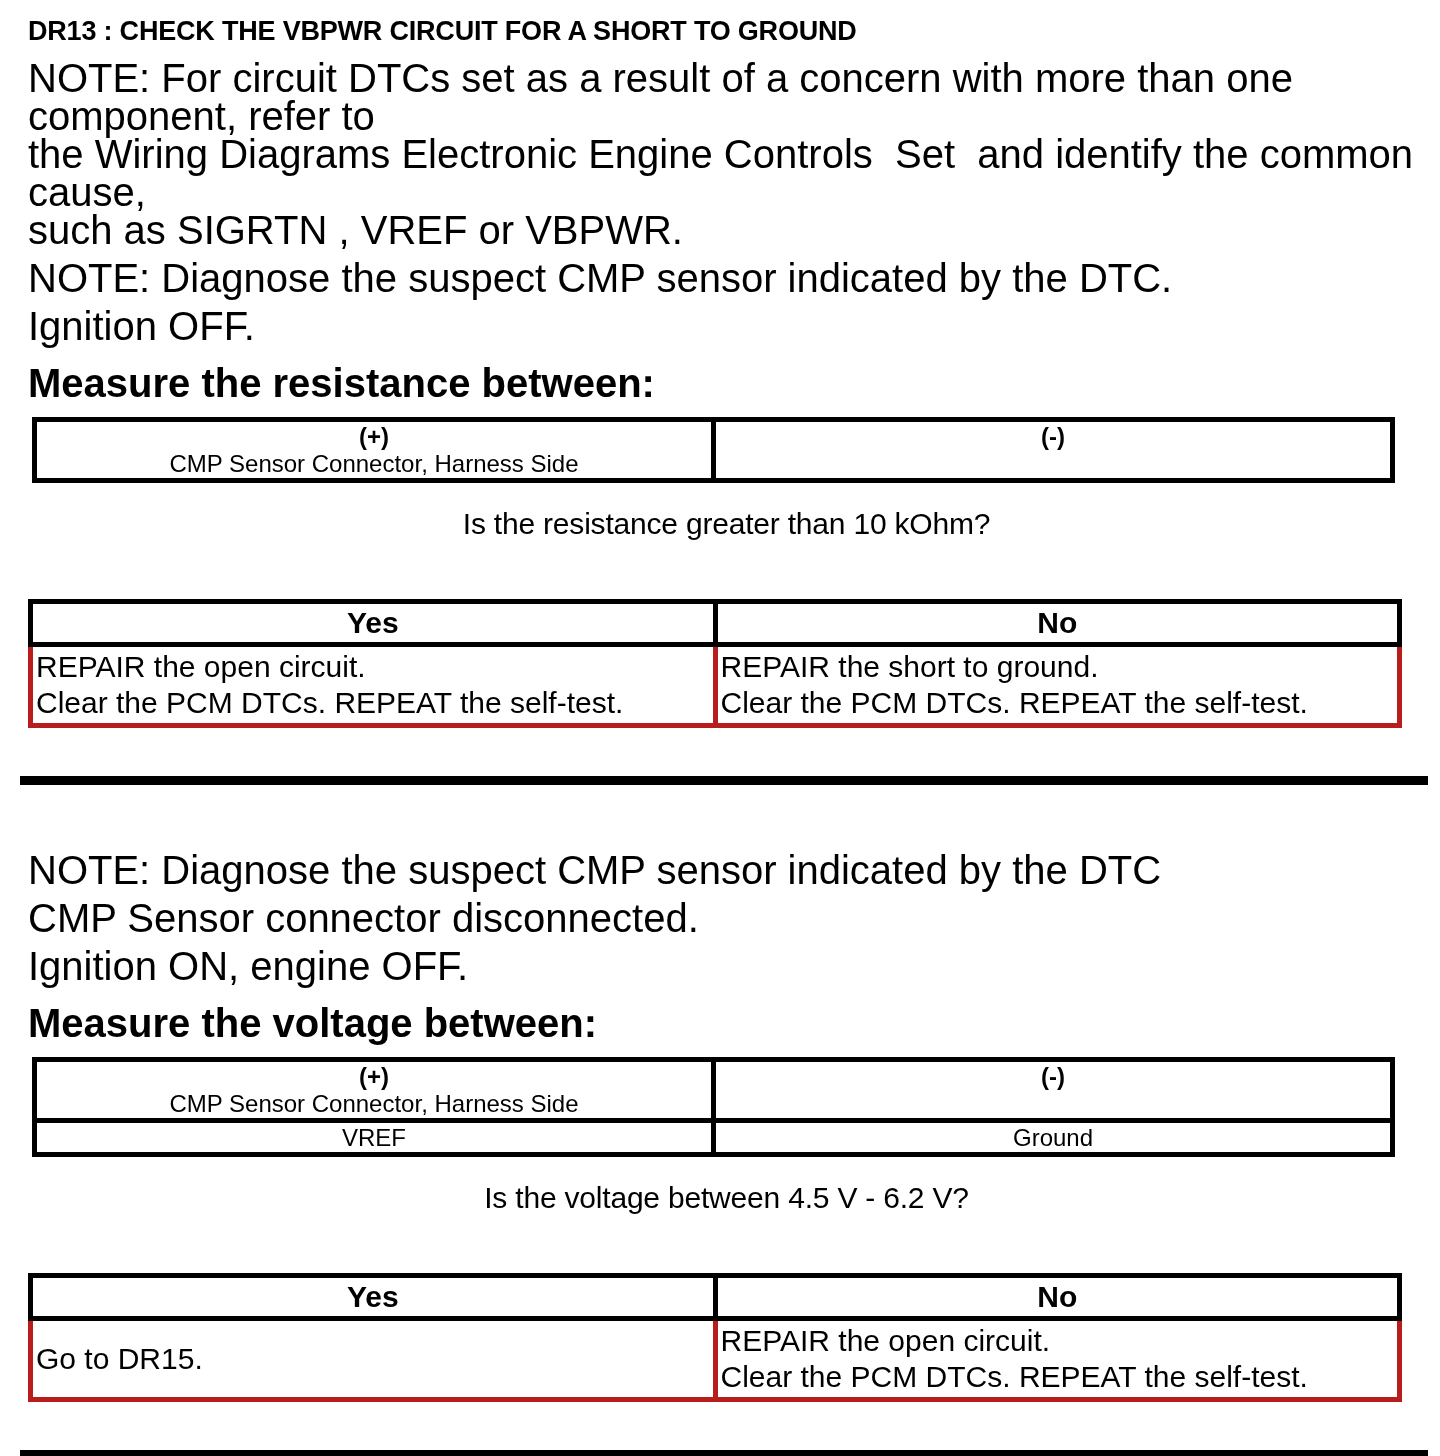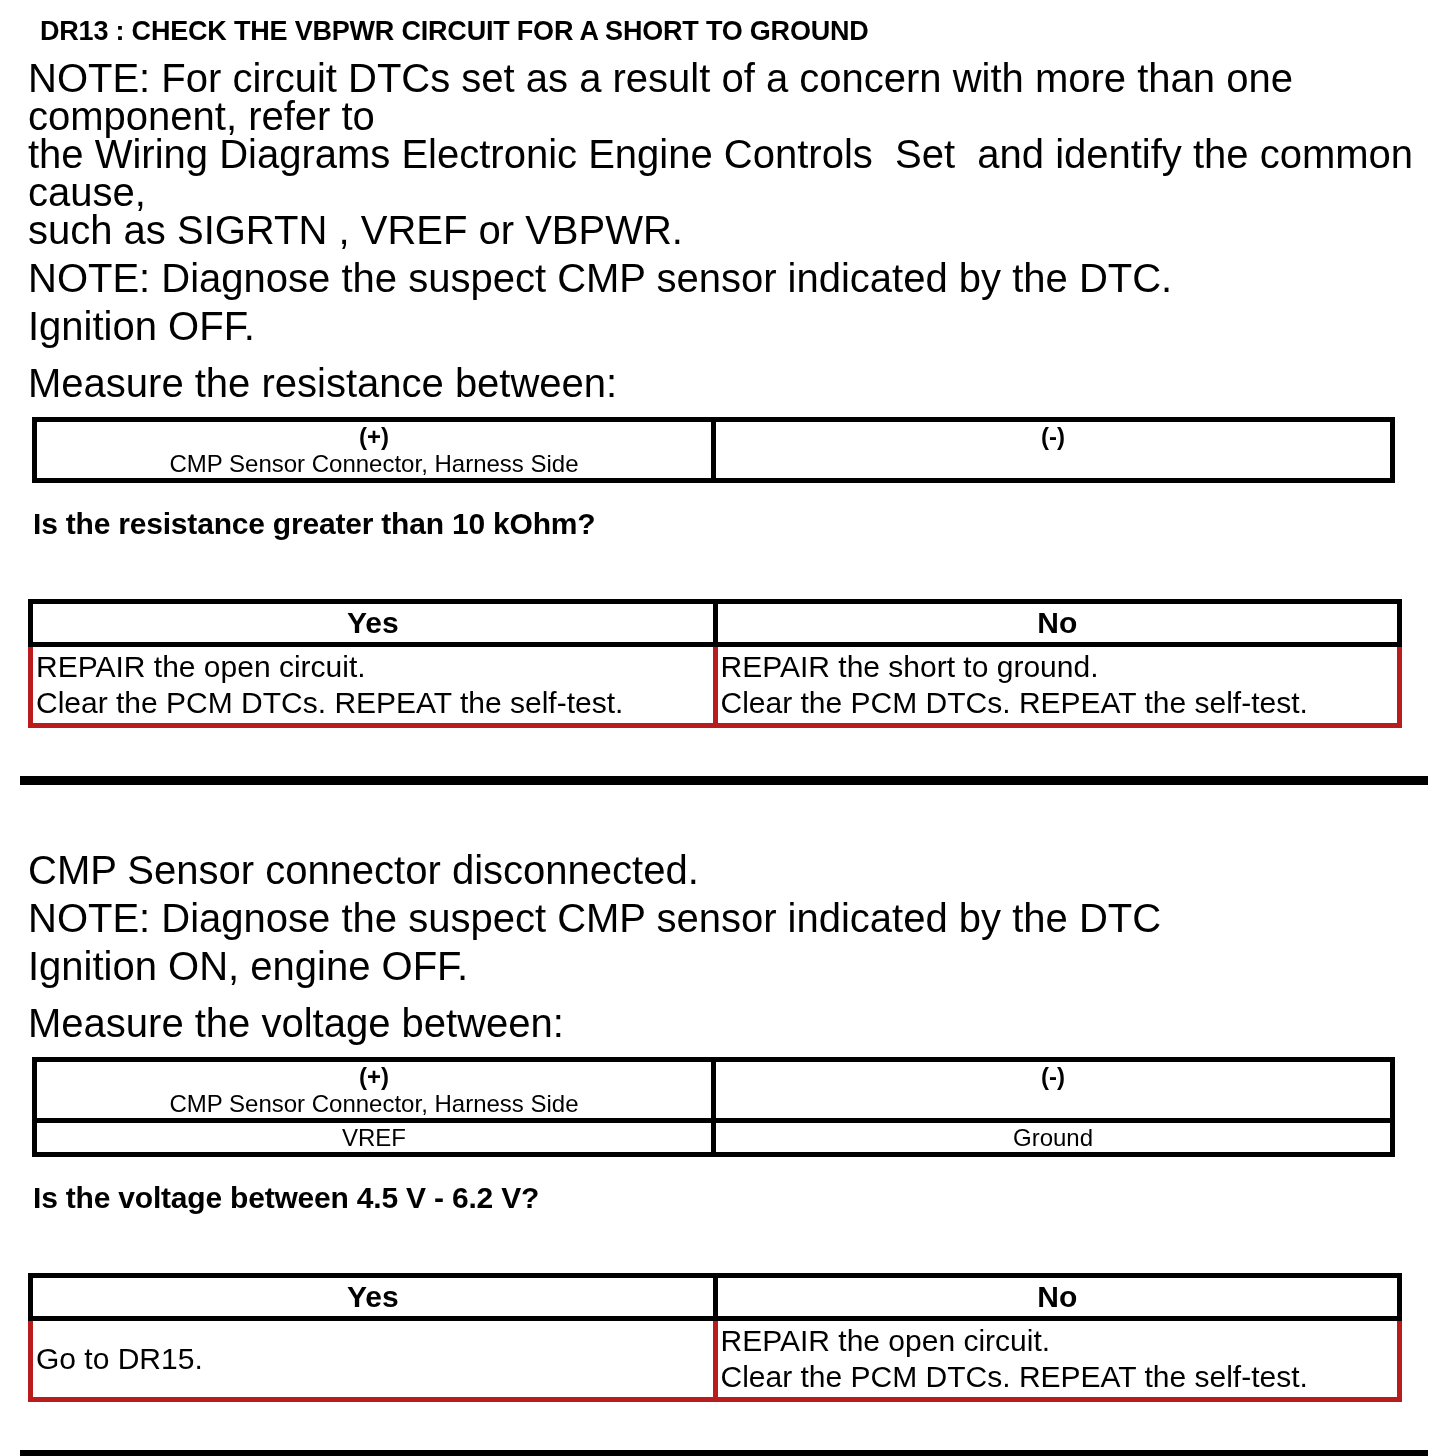--- a/index.html
+++ b/index.html
@@ -14,34 +14,35 @@
     color: #000000;
     font-family: "Liberation Sans", "DejaVu Sans", sans-serif;
   }
   .page {
     padding: 16px 20px 0 28px;
   }
   .step-heading {
     font-size: 27px;
     font-weight: bold;
     line-height: 1.15;
-    margin: 0 0 12px 12px;
+    margin: 0 0 12px 0;
     letter-spacing: -0.2px;
   }
   .body-text {
     font-size: 40px;
     line-height: 38px;
     margin: 0 0 10px 0;
   }
   .prewrap {
     white-space: pre-wrap;
   }
   .measure-line {
     margin-top: 19px;
     margin-bottom: 0;
+    font-weight: bold;
   }
   
   .meas-table {
     border-collapse: collapse;
     table-layout: fixed;
     width: 1363px;
     margin: 15px 0 0 4px;
   }
   .meas-table td {
     border: 5px solid #000000;
@@ -50,24 +51,25 @@
     padding: 1px 4px;
     font-size: 24px;
     line-height: 27px;
   }
   .meas-sign {
     font-weight: bold;
   }
   
   .question {
     font-size: 30px;
-    font-weight: bold;
+    font-weight: normal;
     line-height: 38px;
     margin: 22px 0 0 5px;
     letter-spacing: -0.2px;
+    text-align: center;
   }
   
   .result-table {
     border-collapse: collapse;
     table-layout: fixed;
     width: 1374px;
     margin: 56px 0 0 0;
   }
   .result-table th {
     border: 5px solid #000000;
@@ -142,22 +144,22 @@
 Clear the PCM DTCs. REPEAT the self-test.</td>
         </tr>
       </tbody>
     </table>
 
     <div class="section-divider"></div>
   </section>
 
   <section class="test-step">
 
+    <p class="body-text prewrap">NOTE: Diagnose the suspect CMP sensor indicated by the DTC</p>
     <p class="body-text prewrap">CMP Sensor connector disconnected.</p>
-    <p class="body-text prewrap">NOTE: Diagnose the suspect CMP sensor indicated by the DTC</p>
     <p class="body-text prewrap">Ignition ON, engine OFF.</p>
 
     <p class="body-text measure-line">Measure the voltage between:</p>
 
     <table class="meas-table">
       <tbody>
         <tr>
           <td>
             <div class="meas-sign">(+)</div>
             <div>CMP Sensor Connector, Harness Side</div>

